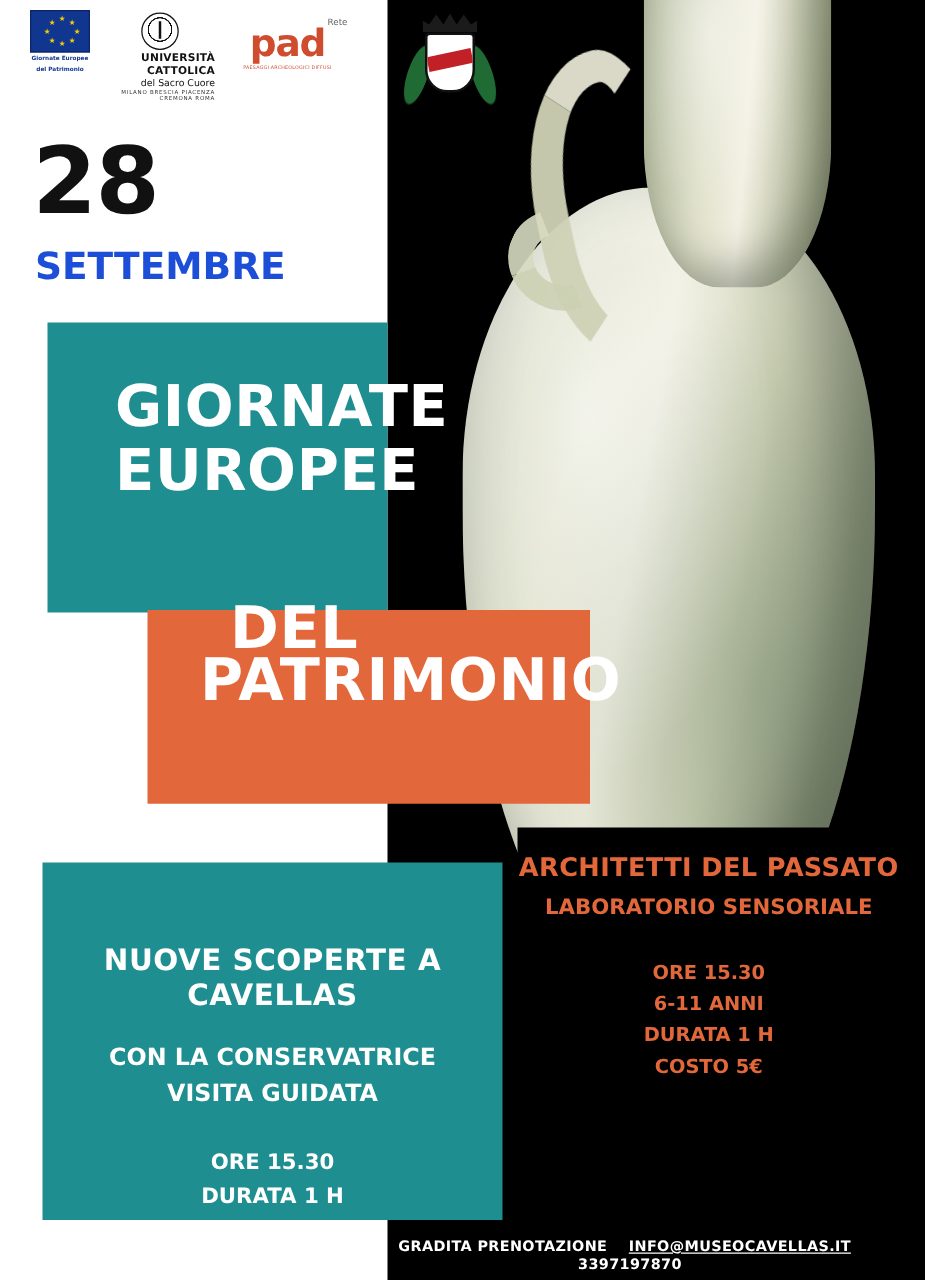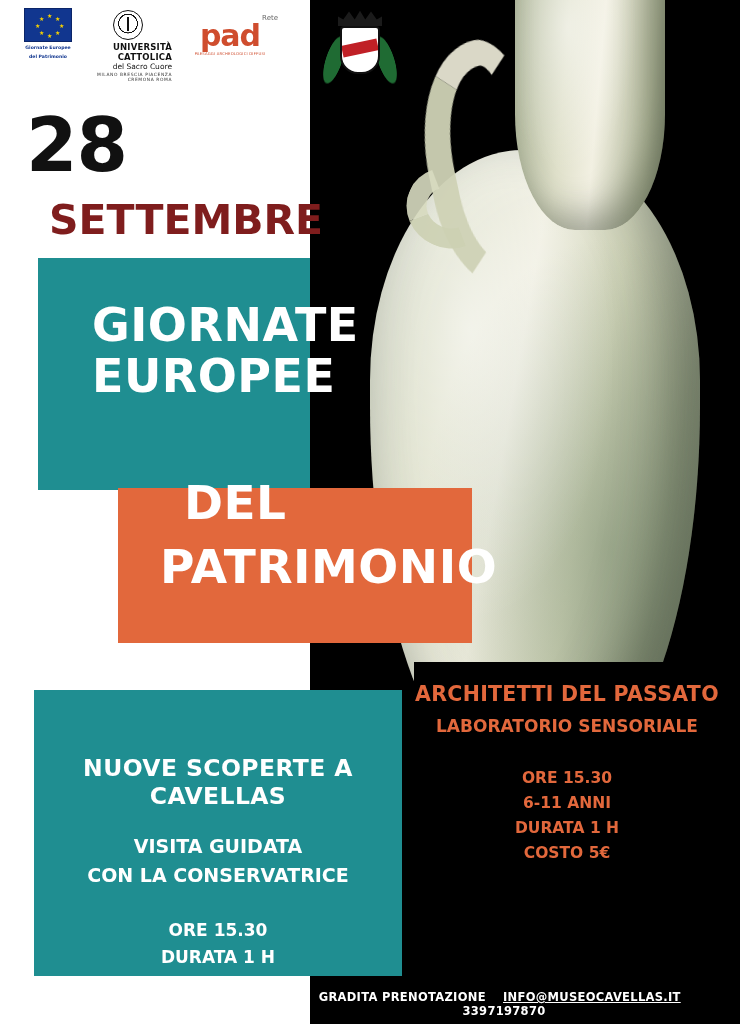--- a/index.html
+++ b/index.html
@@ -188,24 +188,23 @@
     font-size: 74px;
     letter-spacing: -1px;
     color: #111;
     line-height: .9;
   }
   .date-month {
     position: absolute;
     left: 28px; top: 196px;
     font-family: "DejaVu Sans", sans-serif;
     font-weight: bold;
-    font-size: 41px;
+    font-size: 30px;
     letter-spacing: 0px;
-    color: #7f1d1d;
-    margin-left: 21px;
+    color: #1d4ed8;
   }
 
   
   .block-teal-top {
     position: absolute;
     left: 38px; top: 258px;
     width: 272px; height: 232px;
     background: #1f8e91;
   }
   .title-ge {
@@ -230,21 +229,21 @@
     position: absolute;
     left: 184px; top: 478px;
     color: #ffffff;
     font-weight: bold;
     font-size: 47px;
     letter-spacing: .5px;
     line-height: 1.05;
   }
   .title-patrimonio {
     position: absolute;
-    left: 160px; top: 542px;
+    left: 160px; top: 520px;
     color: #ffffff;
     font-weight: bold;
     font-size: 47px;
     letter-spacing: .5px;
     line-height: 1.05;
   }
 
   
   .block-teal-info {
     position: absolute;
@@ -381,22 +380,22 @@
     <div>GIORNATE</div>
     <div>EUROPEE</div>
   </div>
 
   <div class="block-orange"></div>
   <div class="title-del">DEL</div>
   <div class="title-patrimonio">PATRIMONIO</div>
 
   <div class="block-teal-info">
     <div class="h">NUOVE SCOPERTE A CAVELLAS</div>
+    <div class="l">CON LA CONSERVATRICE</div>
     <div class="l">VISITA GUIDATA</div>
-    <div class="l">CON LA CONSERVATRICE</div>
     <div class="gap"></div>
     <div class="s">ORE 15.30</div>
     <div class="s">DURATA 1 H</div>
     <div class="s">GRATUITO</div>
   </div>
 
   <div class="block-white-info">
     <div class="h">ARCHITETTI DEL PASSATO</div>
     <div class="sub">LABORATORIO SENSORIALE</div>
     <div class="gap"></div>

